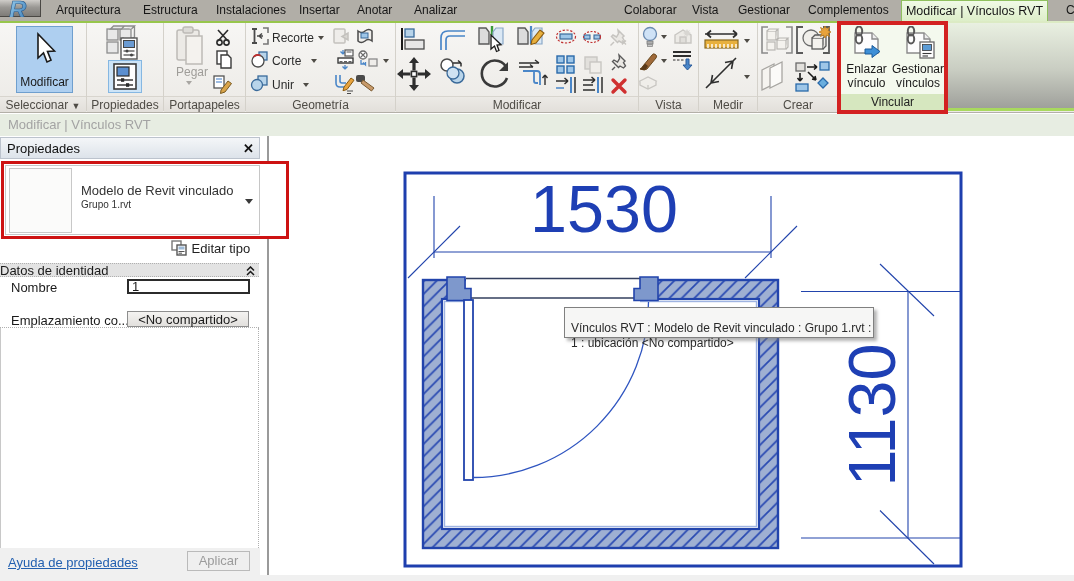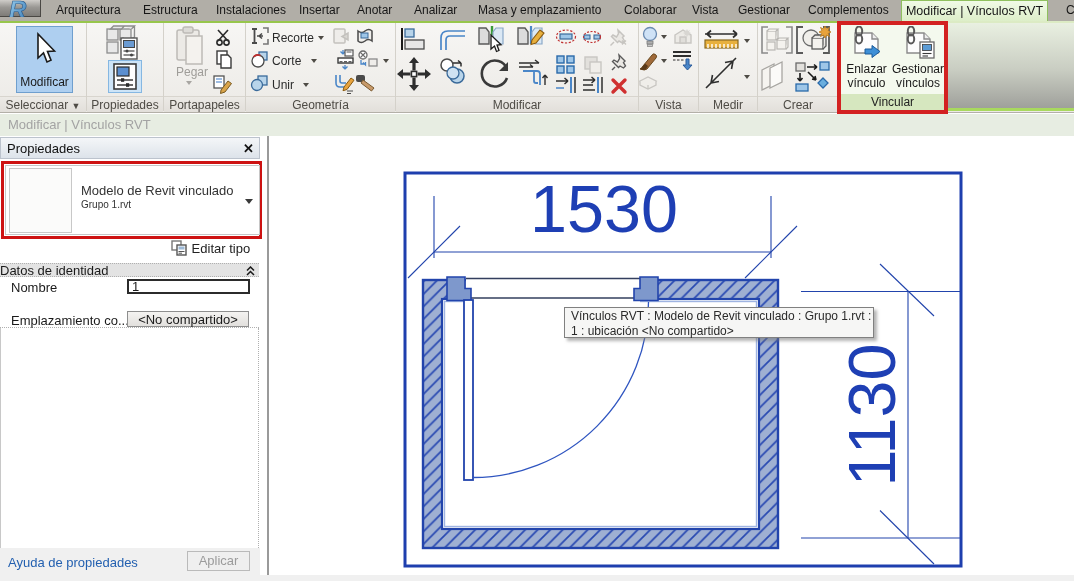--- a/index.html
+++ b/index.html
@@ -22,61 +22,60 @@
   #ctxbar { left:0; top:114px; width:1074px; height:22px; background:#e7ede2; }
   #ctxbar span { margin-left:8px; font-size:13px; color:#a3a3a3; line-height:22px; display:inline-block; }
   
   #mainbg { left:0; top:136px; width:1074px; height:439px; background:#fff; }
   #canvasedge { left:267px; top:136px; width:2px; height:439px; background:#9a9a9a; }
   #bottomstrip { left:0; top:575px; width:1074px; height:6px; background:#f0f0f0; }
   
   #palette { left:0; top:137px; width:260px; height:438px; background:#fff; }
   #palhead { position:absolute; left:0; top:0; width:260px; height:22px; background:linear-gradient(#f4f6f8,#dde3ea); border:1px solid #bcc3cd; font-size:13px; color:#111; line-height:21px; padding-left:6px; }
   #palhead .x { position:absolute; right:5px; top:0; font-size:13px; color:#111; font-weight:bold; }
-  #redbox { position:absolute; left:1px; top:24px; width:261px; height:78px; border:3px solid #cd1212; background:#fff; }
+  #redbox { position:absolute; left:1px; top:24px; width:288px; height:78px; border:3px solid #cd1212; background:#fff; }
   #typesel { position:absolute; left:1px; top:1px; width:255px; height:70px; background:#fff; border:1px solid #c6c6c6; }
   #preview { position:absolute; left:3px; top:2px; width:63px; height:65px; background:#fbfbfa; border:1px solid #c8c8c8; }
   #tsel-t1 { position:absolute; left:75px; top:17px; font-size:13px; color:#333; }
   #tsel-t2 { position:absolute; left:75px; top:33px; font-size:10px; color:#333; }
   #tsel-ar { position:absolute; right:6px; top:33px; width:0; height:0; border-left:4.5px solid transparent; border-right:4.5px solid transparent; border-top:5.5px solid #3a3a3a; }
   #combo { position:absolute; left:0; top:103px; width:170px; height:19px; background:#fff; border:1px solid #a8b0ba; font-size:13px; color:#222; line-height:18px; padding-left:6px; }
   #combo .chev { position:absolute; right:4px; top:6px; width:9px; height:6px; }
   #edittype { position:absolute; left:171px; top:103px; width:89px; height:19px; font-size:13px; color:#222; line-height:18px; }
   .sechead { position:absolute; left:0; width:259px; height:14px; background:#e3e3e3; border-top:1px dotted #b0b0b0; border-bottom:1px dotted #b0b0b0; font-size:13px; color:#1a1a1a; line-height:13px; }
   .sechead .up2 { position:absolute; right:4px; top:2px; width:9px; height:10px; }
   .up2 svg { display:block; }
   .prow { position:absolute; left:0; width:259px; font-size:13px; color:#1a1a1a; }
   
   #gridarea { position:absolute; left:0; top:191px; width:259px; height:220px; border-left:1px solid #c8c8c8; border-right:1px dotted #b0b0b0; background:#fff; }
   #palfoot { position:absolute; left:0; top:411px; width:260px; height:27px; background:#f0f0f0; }
-  #ayuda { position:absolute; left:8px; top:7px; font-size:13px; color:#2360b0; }
+  #ayuda { position:absolute; left:8px; top:7px; font-size:13px; color:#2360b0; text-decoration:underline; }
   #aplicar { position:absolute; left:187px; top:3px; width:63px; height:20px; background:#efefef; border:1px solid #bababa; color:#9b9b9b; font-size:13px; text-align:center; line-height:18px; }
   
-  #tooltip { left:564px; top:307px; width:310px; height:31px; background:#f6f6f5; border:1px solid #808080; box-shadow:3px 3px 3px rgba(120,120,120,.55); font-size:12px; color:#2a2a2a; line-height:15px; padding:1px 0 0 6px; white-space:nowrap; }
+  #tooltip { left:564px; top:307px; width:310px; height:31px; background:#f6f6f5; border:1px solid #808080; box-shadow:3px 3px 3px rgba(120,120,120,.55); font-size:12px; color:#2a2a2a; line-height:15px; padding:13px 0 0 6px; white-space:nowrap; }
 </style></head>
 <body>
 <div class="abs" id="tabbar">
   <div id="appbtn">
       <svg width="34" height="17" viewBox="0 0 34 17" style="position:absolute;left:3px;top:0">
     <defs>
           <linearGradient id="rg" x1="0" y1="0" x2="1" y2="1">
       <stop offset="0" stop-color="#9fd4f2"></stop>
             <stop offset="1" stop-color="#3577b4"></stop>
           </linearGradient>
         </defs>
     <text x="6" y="18" font-family="Liberation Sans" font-style="italic" font-weight="bold" font-size="24" fill="url(#rg)" stroke="#2a5a8a" stroke-width="0.6">R</text>
   </svg>
     </div>
   <span class="tab" style="left:56px">Arquitectura</span>
   <span class="tab" style="left:143px">Estructura</span>
   <span class="tab" style="left:216px">Instalaciones</span>
   <span class="tab" style="left:299px">Insertar</span>
   <span class="tab" style="left:357px">Anotar</span>
   <span class="tab" style="left:414px">Analizar</span>
-  <span class="tab" style="left:478px">Masa y emplazamiento</span>
   <span class="tab" style="left:624px">Colaborar</span>
   <span class="tab" style="left:692px">Vista</span>
   <span class="tab" style="left:738px">Gestionar</span>
   <span class="tab" style="left:808px">Complementos</span>
   <div id="activetab" style="left:901px;width:147px">Modificar | Vínculos RVT</div>
   <span class="tab" style="left:1066px">C</span>
 </div>
 <div class="abs" id="greenline"></div>
 <div class="abs" style="left:901px;top:21px;width:173px;height:2px;background:#dcebc4"></div>
 <div class="abs" id="ribbon">

